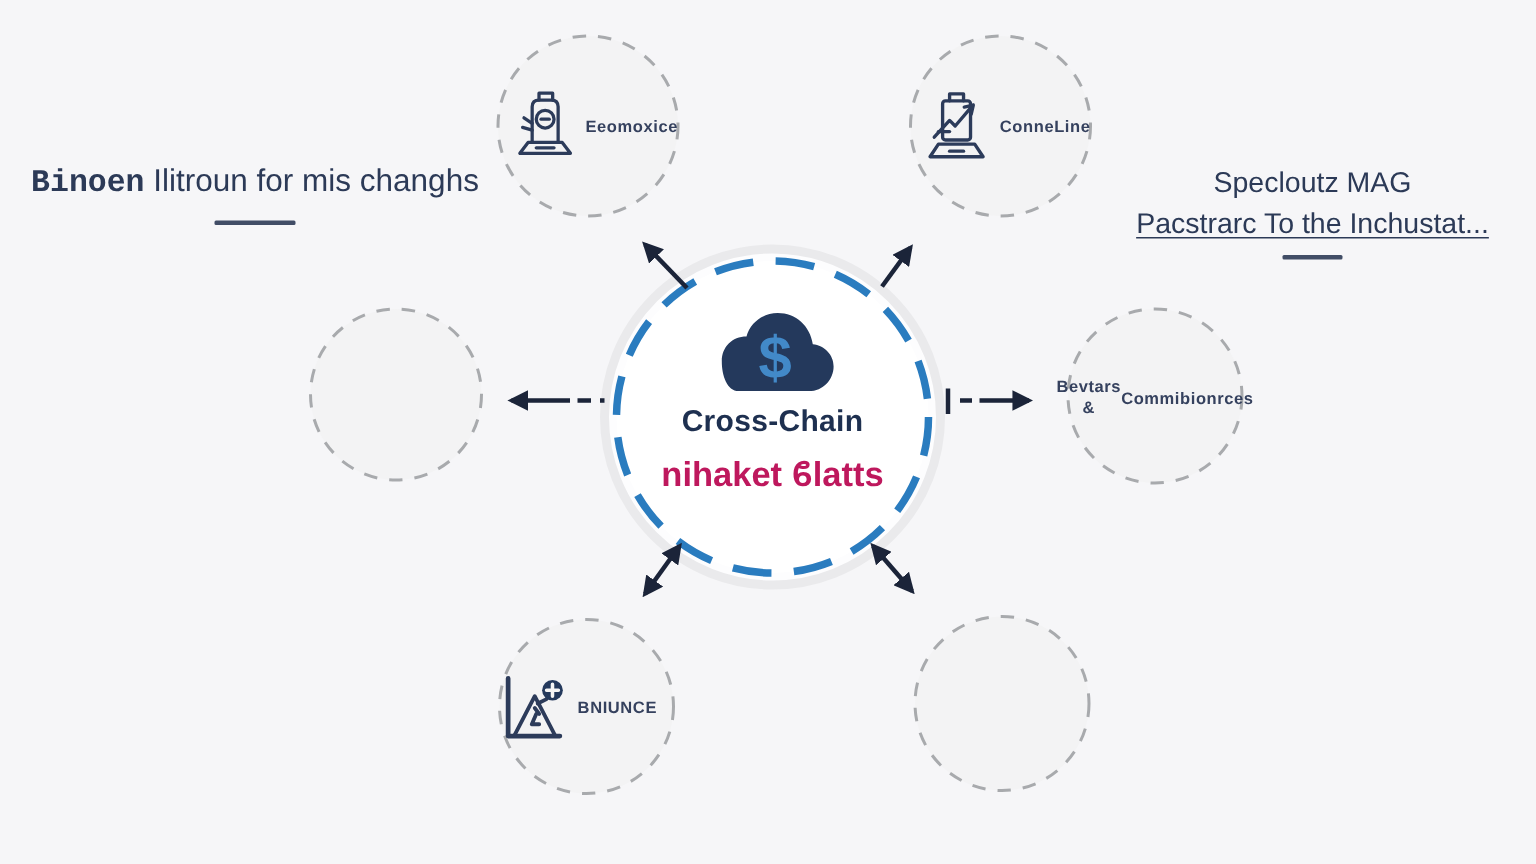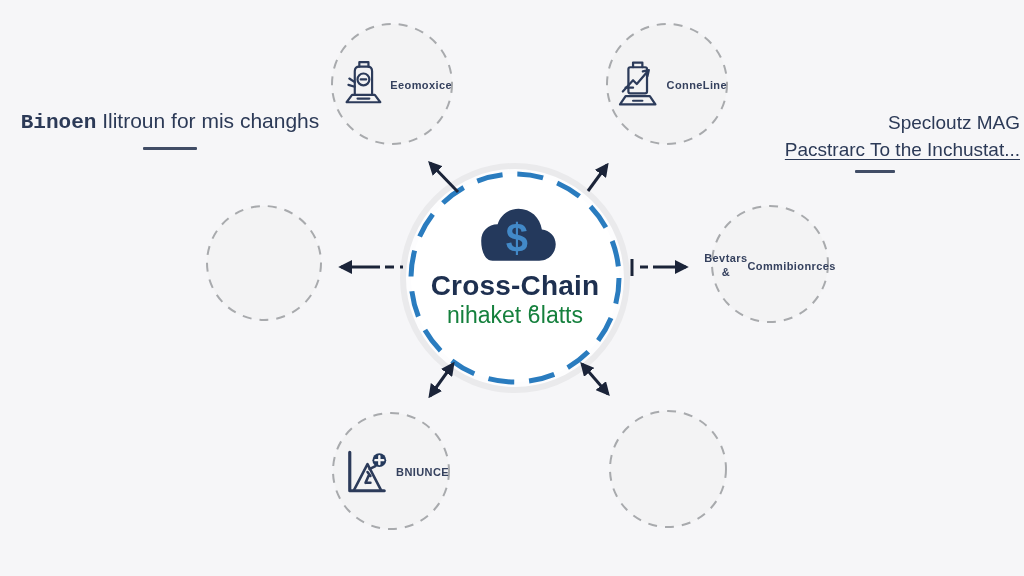--- a/index.html
+++ b/index.html
@@ -20,22 +20,22 @@
   .node .label{
     font-size:11px;font-weight:700;color:#35415e;letter-spacing:.4px;
     line-height:1.3;margin-top:2px;
   }
 
   
   #center-hub{
     position:absolute;left:409px;top:198px;width:212px;
     display:flex;flex-direction:column;align-items:center;text-align:center;
   }
-  #center-title{font-size:28px;font-weight:700;color:#1e3050;letter-spacing:.2px;margin-top:2px;}
-  #center-subtitle{font-size:23px;font-weight:400;color:#15803d;margin-top:0;}
+  #center-title{font-size:20px;font-weight:700;color:#1e3050;letter-spacing:.2px;margin-top:2px;}
+  #center-subtitle{font-size:23px;font-weight:700;color:#be185d;margin-top:10px;}
 
   
   .annotation{position:absolute;text-align:center;font-size:21px;line-height:1.42;color:#2c3a57;}
   .annotation .rule{height:3px;background:#414d66;margin:9px auto 0 auto;border-radius:1px;}
   .u{text-decoration:underline;text-underline-offset:3px;}
   .b{font-weight:700;font-family:Liberation Mono, monospace;}
   #annotation-top-right{font-size:19px;}
 </style>
 </head>
 <body>
@@ -112,39 +112,39 @@
       <path d="M15 29 h8" stroke="#7d97b3"></path>
       <rect x="22" y="12" width="24" height="31"></rect>
       <path d="M36 25 H42 M36 31 H42 M36 37 H42"></path>
       <path d="M33 20 V31 Q33 40 26 40 Q19 40 19 32"></path>
       <path d="M42 7 L32 19"></path>
     </svg>
     <span class="label">Bevtars &amp;</span>
     <span class="label" style="margin-top:4px;">Commibionrces</span>
   </div>
 
-  <div class="node" style="left:333px;top:413px;width:116px;height:116px;text-align:center;">
+  <div class="node" style="left:322px;top:413px;width:116px;height:116px;text-align:center;">
     <svg width="64" height="64" viewBox="0 0 64 64" fill="none" stroke="#2c3b5a" stroke-width="2.6" stroke-linecap="round" stroke-linejoin="round">
       <path d="M17 13 V52 H52" stroke-width="3.2"></path>
       <path d="M21 52 L35 25 L49 52"></path>
       <path d="M33 44 l3 -7 M33 44 h5 M35 33 l3 4"></path>
       <path d="M37 30 l6 -3"></path>
       <circle cx="47" cy="21" r="7" fill="#24395c" stroke="none"></circle>
       <path d="M47 17 V25 M43 21 H51" stroke="#f5f5f5" stroke-width="2.4"></path>
     </svg>
     <span class="label">BNIUNCE</span>
   </div>
 
 
   <div class="annotation" id="annotation-top-left" style="left:15px;top:106px;width:310px;">
     <div><span class="b">Binoen</span><span> Ilitroun for mis changhs</span></div>
     <div class="rule" style="width:54px;"></div>
   </div>
 
-  <div class="annotation" id="annotation-top-right" style="left:730px;top:110px;width:290px;text-align:right;">
+  <div class="annotation" id="annotation-top-right" style="left:730px;top:110px;width:290px;">
     <div>Specloutz MAG</div>
     <div class="u">Pacstrarc To the Inchustat...</div>
     <div class="rule" style="width:40px;margin-top:6px;"></div>
   </div>
 
 
 
 </div>
 
 </body></html>

